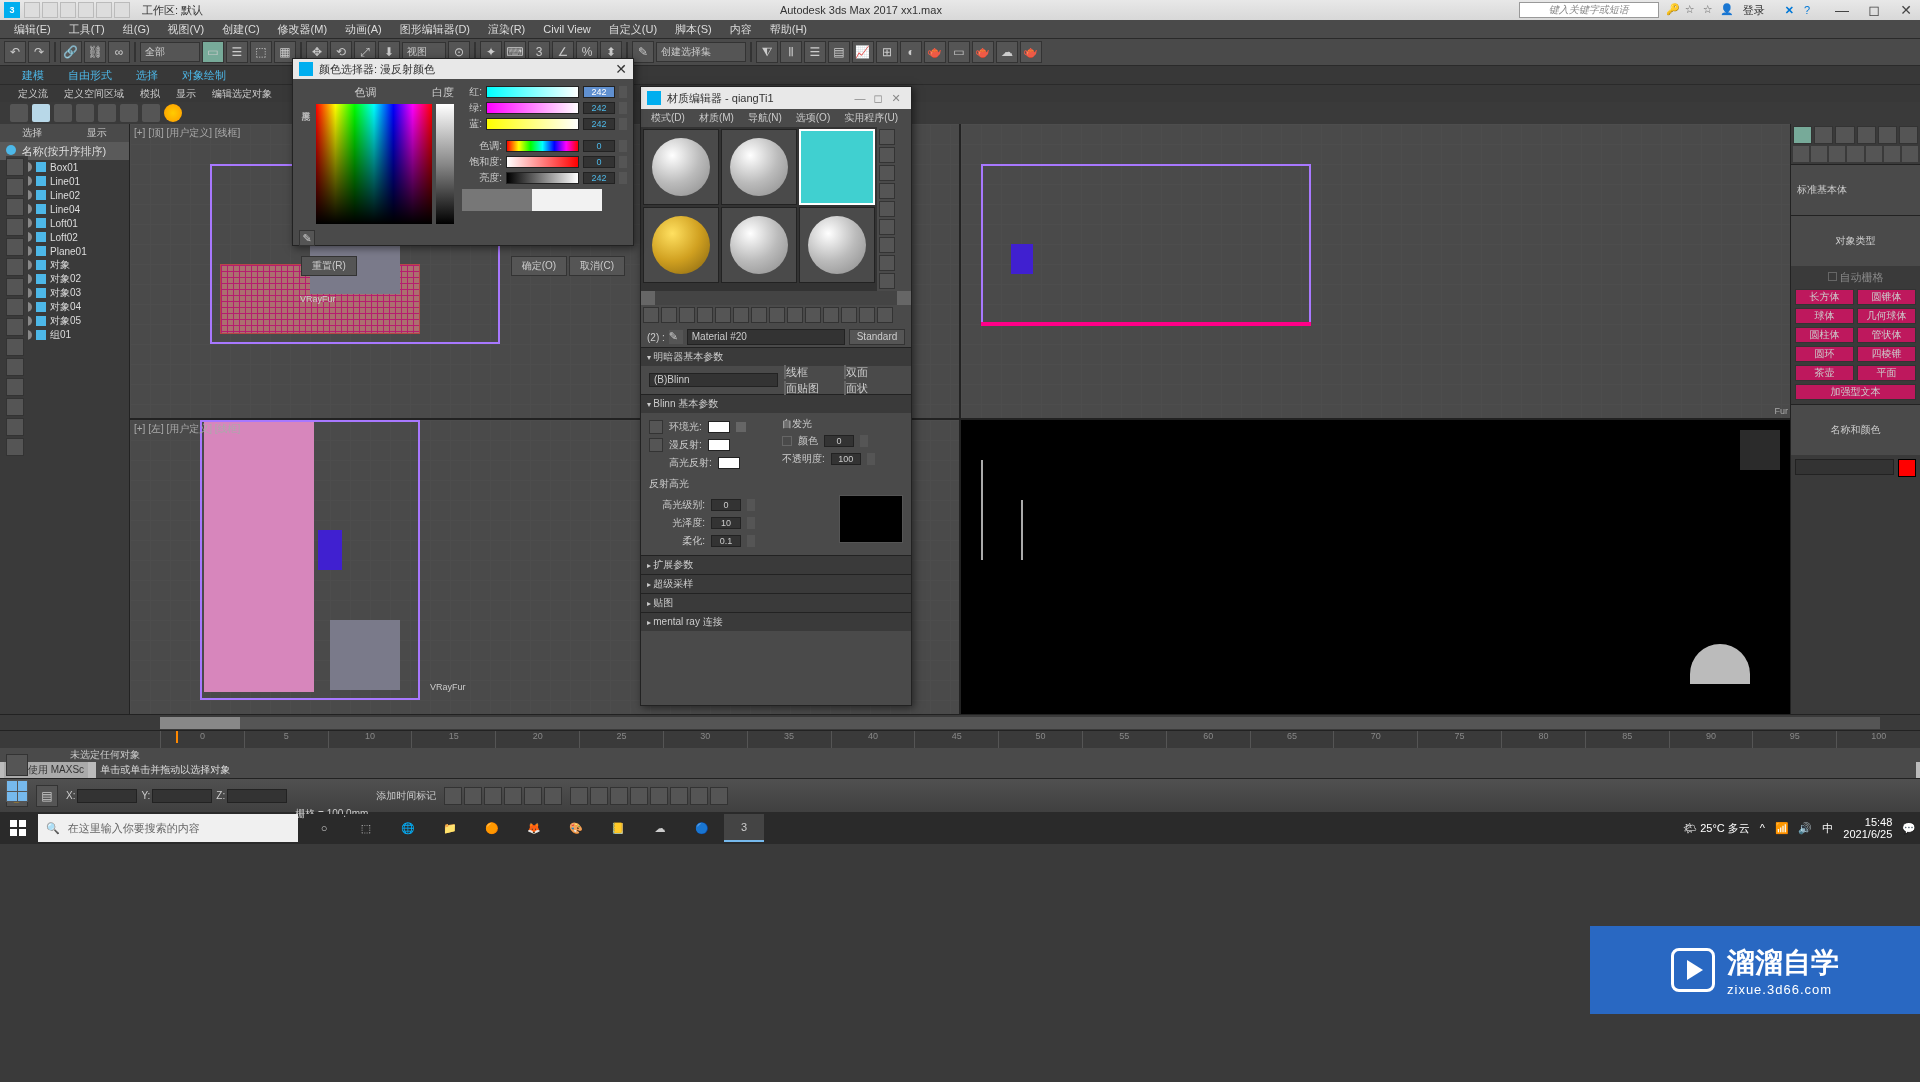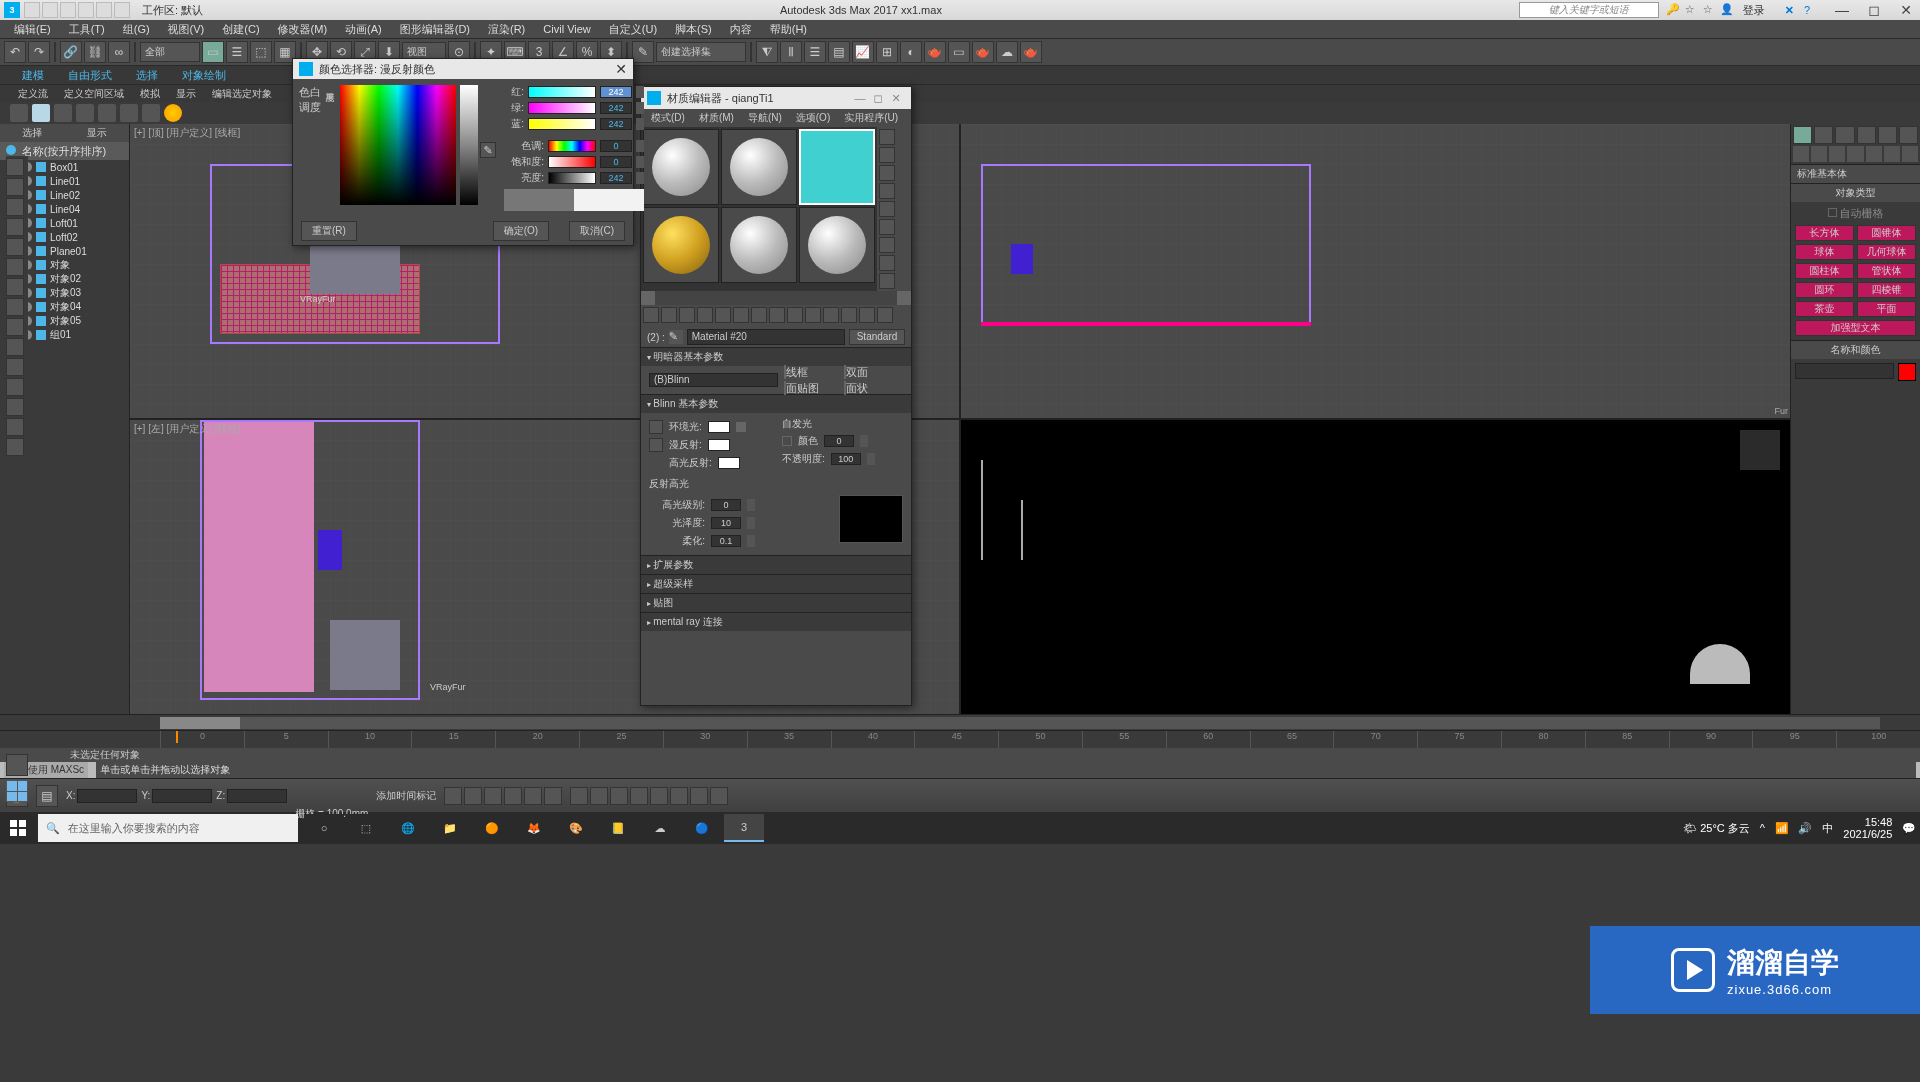--- a/index.html
+++ b/index.html
@@ -61,21 +61,21 @@
 .vp-grid { position: absolute; inset: 0; background-image: linear-gradient(#555 1px, transparent 1px), linear-gradient(90deg, #555 1px, transparent 1px); background-size: 20px 20px; opacity: 0.3; }
 .vp-box-pink { position: absolute; background: #e88; border: 1px solid #f44; opacity: 0.6; }
 .vp-box-purple { position: absolute; border: 2px solid #a878ff; }
 
 .command-panel { width: 130px; background: #3a3a3a; border-left: 1px solid #222; }
 .cp-tabs { height: 20px; display: flex; gap: 2px; padding: 2px; }
 .cp-tabs span { flex: 1; height: 18px; background: #555; border: 1px solid #333; }
 .cp-tabs span.active { background: #7a9; }
 .cp-subtabs { height: 20px; display: flex; gap: 2px; padding: 2px; }
 .cp-subtabs span { flex: 1; height: 16px; background: #555; }
-.cp-rollout-title { background: #4a4a4a; padding: 2px 6px; color: #ccc; font-size: 10px; border-top: 1px solid #222; }
+.cp-rollout-title { background: #4a4a4a; padding: 18px 6px; color: #ccc; font-size: 10px; border-top: 1px solid #222; }
 .cp-rollout { padding: 4px; }
 .cp-btn-grid { display: grid; grid-template-columns: 1fr 1fr; gap: 3px; }
 .cp-btn { height: 16px; background: #be185d; border: 1px solid #333; color: #ccc; text-align: center; font-size: 10px; line-height: 14px; cursor: pointer; }
 .cp-swatch { width: 18px; height: 18px; background: #ff0000; border: 1px solid #000; float: right; }
 
 
 .color-picker { position: absolute; top: 58px; left: 292px; width: 342px; height: 188px; background: #4a4a4a; border: 1px solid #222; box-shadow: 2px 2px 8px rgba(0,0,0,0.5); z-index: 100; }
 .cp-titlebar { height: 20px; background: #e8e8e8; display: flex; align-items: center; padding: 0 6px; color: #333; }
 .cp-titlebar .ico { width: 14px; height: 14px; background: #00aeef; margin-right: 6px; }
 .cp-titlebar .title { flex: 1; font-size: 11px; }
@@ -600,21 +600,21 @@
   </div>
 </div>
 
 <div class="color-picker">
   <div class="cp-titlebar">
     <div class="ico"></div>
     <div class="title">颜色选择器: 漫反射颜色</div>
     <div class="close">✕</div>
   </div>
   <div class="cp-body">
-    <div style="display:flex;gap:2px">
+    <div style="display:flex;flex-direction:column;gap:2px">
       <div class="cp-label-row">
           <span>色调</span>
           <span>白度</span>
         </div>
       <div style="display:flex;gap:4px">
         <span style="writing-mode:vertical-rl;font-size:9px;color:#ccc">黑度</span>
         <div class="cp-hue-grad"></div>
         <div class="cp-value-bar"></div>
       </div>
       <div style="display:flex;gap:6px;align-items:center;margin-top:4px">
@@ -660,21 +660,21 @@
           <div class="spin"></div>
         </div>
       <div class="cp-preview">
         <div style="background:#777"></div>
         <div style="background:#f2f2f2"></div>
       </div>
     </div>
   </div>
   <div class="cp-buttons">
     <button>重置(R)</button>
-    <div style="display:flex;gap:20px">
+    <div style="display:flex;gap:2px">
       <button>确定(O)</button>
       <button>取消(C)</button>
     </div>
   </div>
 </div>
 
 <div class="mat-editor">
   <div class="me-titlebar">
     <div class="ico"></div>
     <div class="title">材质编辑器 - qiangTi1</div>

